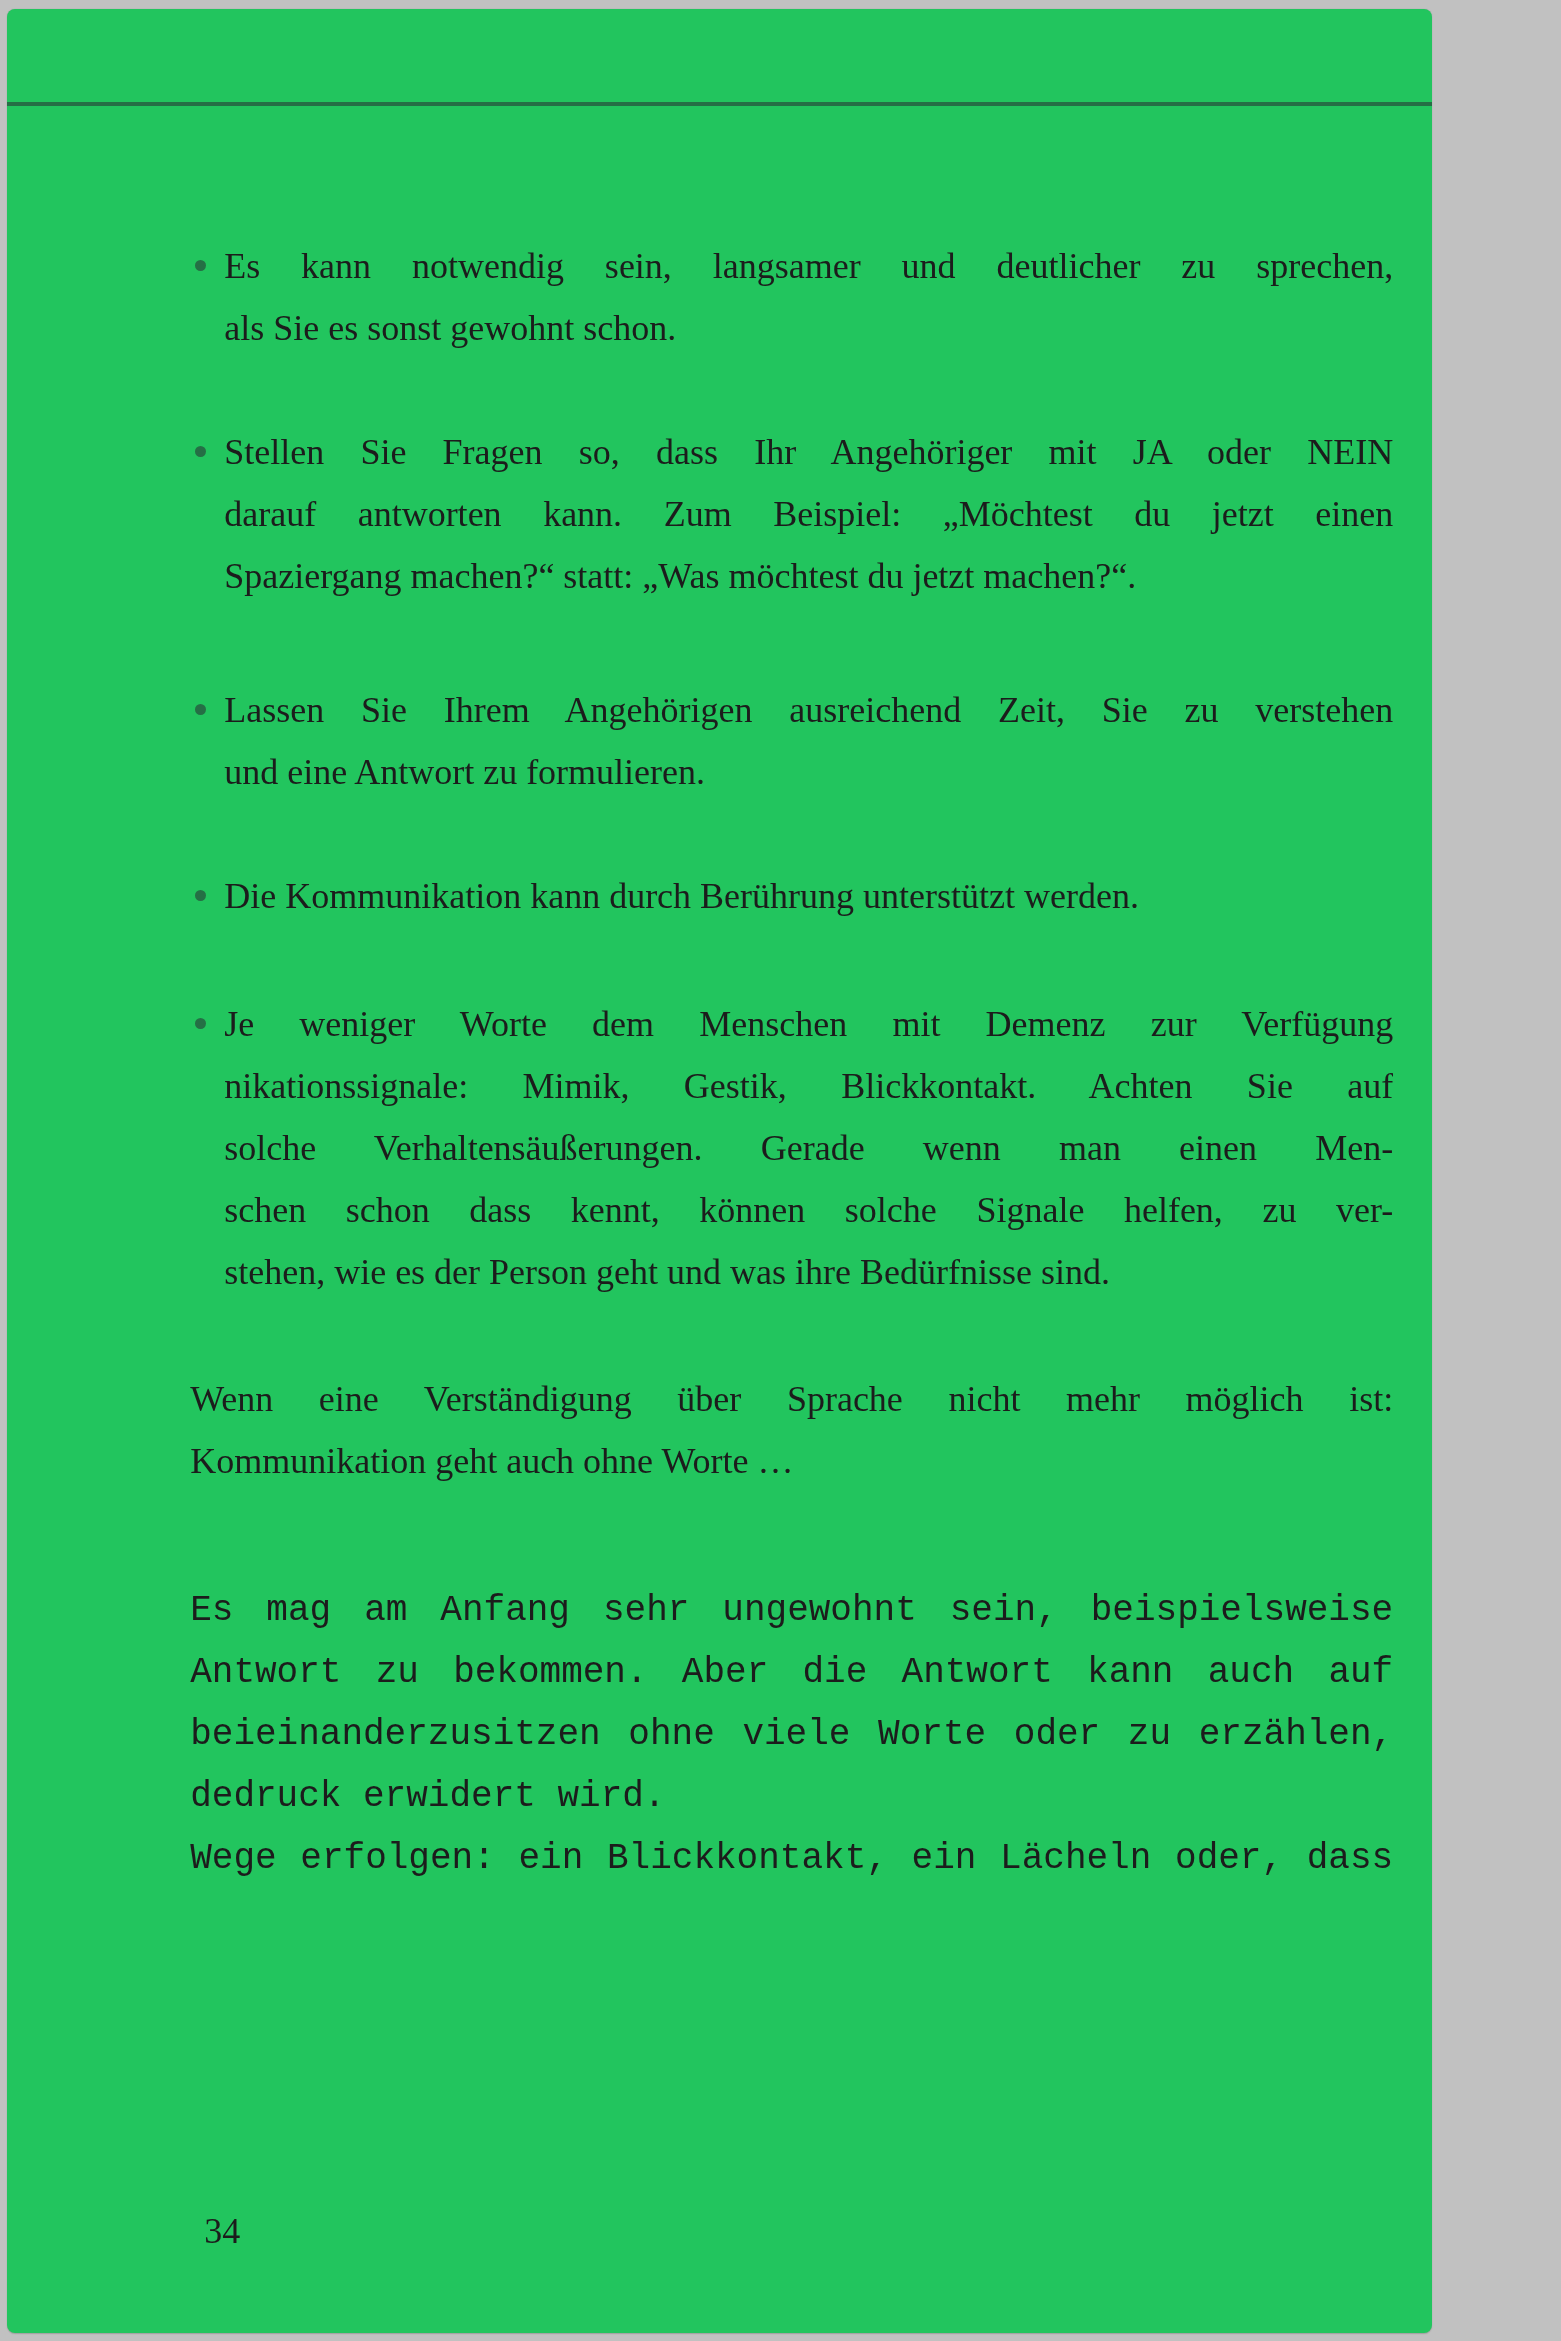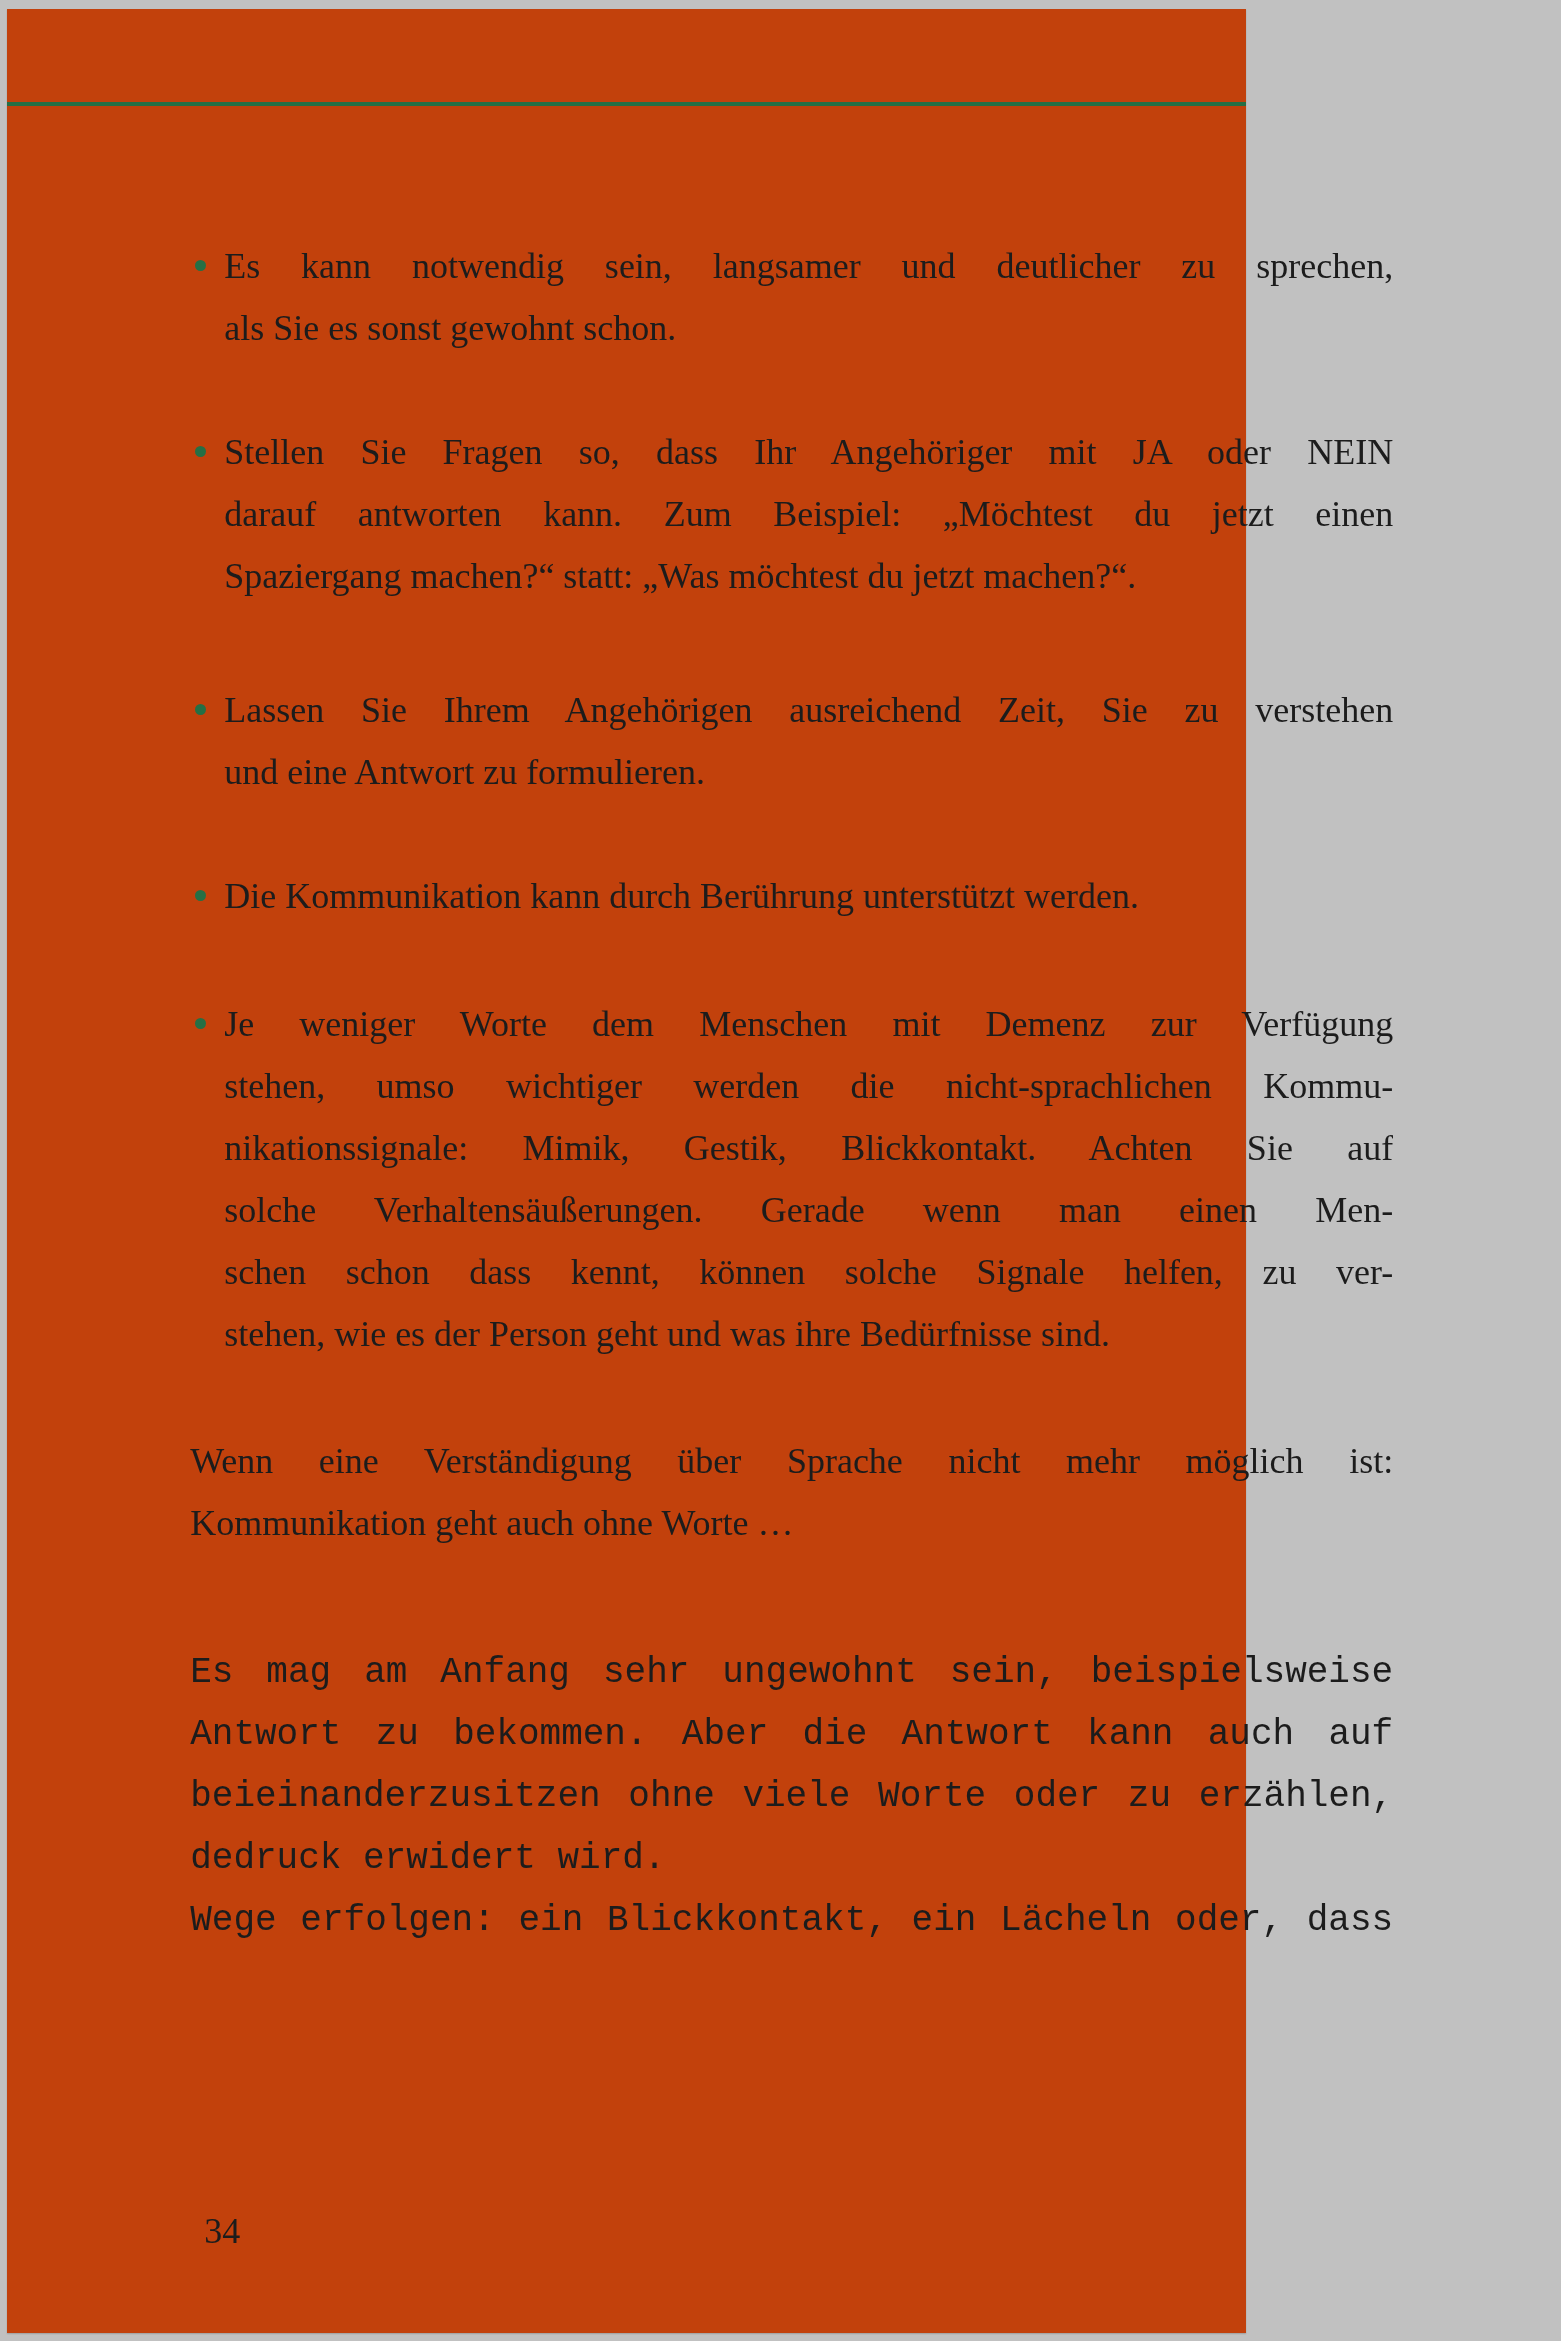--- a/index.html
+++ b/index.html
@@ -14,24 +14,25 @@
     position: relative;
     width: 1562px;
     height: 2342px;
     background: #c1c1c1;
     overflow: hidden;
   }
   .page {
     position: absolute;
     left: 7.2px;
     top: 9px;
-    width: 1239px;
+    width: 1425px;
     height: 2324px;
-    background: #c2410c;
+    background: #22c55e;
     box-shadow: 0 0.7px 1.3px rgba(0,0,0,0.18);
+    border-radius: 8px;
   }
   .top-rule {
     position: absolute;
     left: 0;
     right: 0;
     top: 93px;
     height: 3.9px;
     background: #256f45;
   }
   .content {
@@ -115,21 +116,20 @@
       </div>
 
       <div class="item mt-b4">
         <span class="dot"></span>
         <div class="ln">Die Kommunikation kann durch Berührung unterstützt werden.</div>
       </div>
 
       <div class="item mt-b5">
         <span class="dot"></span>
         <div class="ln j">Je weniger Worte dem Menschen mit Demenz zur Verfügung</div>
-        <div class="ln j">stehen, umso wichtiger werden die nicht-sprachlichen Kommu-</div>
         <div class="ln j">nikationssignale: Mimik, Gestik, Blickkontakt. Achten Sie auf</div>
         <div class="ln j">solche Verhaltensäußerungen. Gerade wenn man einen Men-</div>
         <div class="ln j">schen schon dass kennt, können solche Signale helfen, zu ver-</div>
         <div class="ln">stehen, wie es der Person geht und was ihre Bedürfnisse sind.</div>
       </div>
 
       <div class="para mt-p1">
         <div class="ln j">Wenn eine Verständigung über Sprache nicht mehr möglich ist:</div>
         <div class="ln">Kommunikation geht auch ohne Worte …</div>
       </div>

